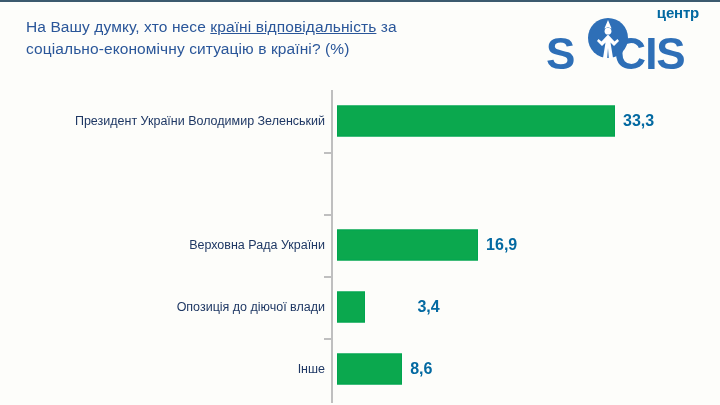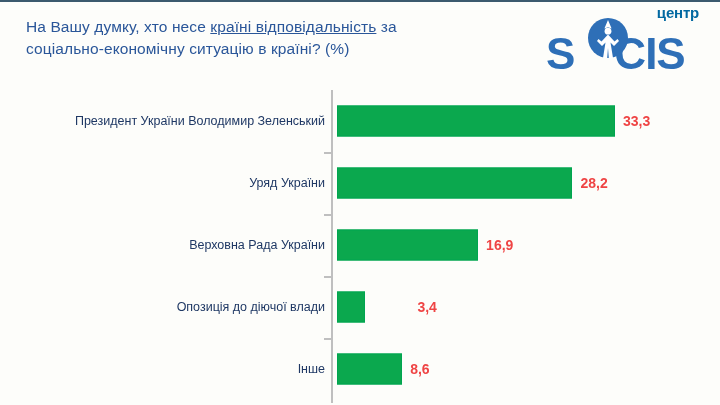--- a/index.html
+++ b/index.html
@@ -112,23 +112,23 @@
     transform: translateY(-50%);
     height: 31px;
     background: #0ba84e;
     border: 1px solid #00a550;
     box-sizing: border-box;
   }
   .val-label {
     position: absolute;
     top: 50%;
     transform: translateY(-50%);
-    font-size: 14px;
+    font-size: 16px;
     font-weight: bold;
-    color: #ef4444;
+    color: #0369a1;
     white-space: nowrap;
   }
 </style>
 </head>
 <body>
 
 <div id="slide" style="background: rgb(253, 253, 250);">
 
   <div class="title">
     <span>На Вашу думку, хто несе </span><span class="u">країні відповідальність</span><span> за</span><br>
@@ -153,25 +153,20 @@
     <div class="tick" style="top:124px;"></div>
     <div class="tick" style="top:186px;"></div>
     <div class="tick" style="top:248px;"></div>
 
     <div class="row" style="top:0px;">
       <div class="cat-label">Президент України Володимир Зеленський</div>
       <div class="bar" style="width: 278.055px;"></div>
       <div class="val-label" style="left: 623.055px;">33,3</div>
     </div>
 
-    <div class="row" style="top:62px;">
-      <div class="cat-label">Уряд України</div>
-      <div class="bar" style="width: 235.47px;"></div>
-      <div class="val-label" style="left: 580.47px;">28,2</div>
-    </div>
 
     <div class="row" style="top:124px;">
       <div class="cat-label">Верховна Рада України</div>
       <div class="bar" style="width: 141.115px;"></div>
       <div class="val-label" style="left: 486.115px; text-align: right;">16,9</div>
     </div>
 
     <div class="row" style="top:186px;">
       <div class="cat-label">Опозиція до діючої влади</div>
       <div class="bar" style="width: 28.39px;"></div>

